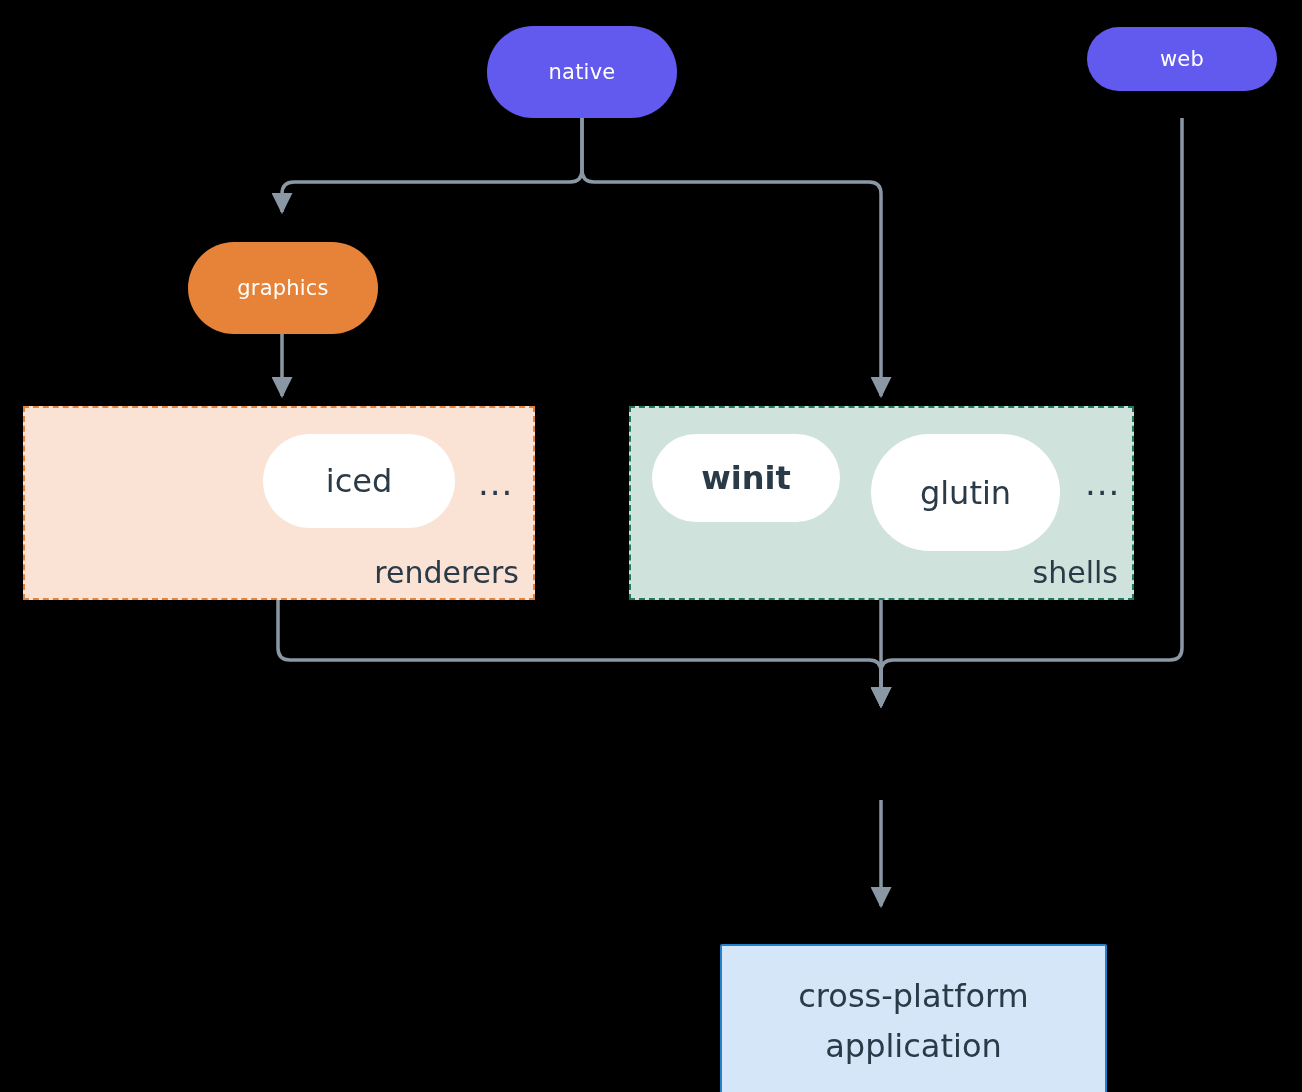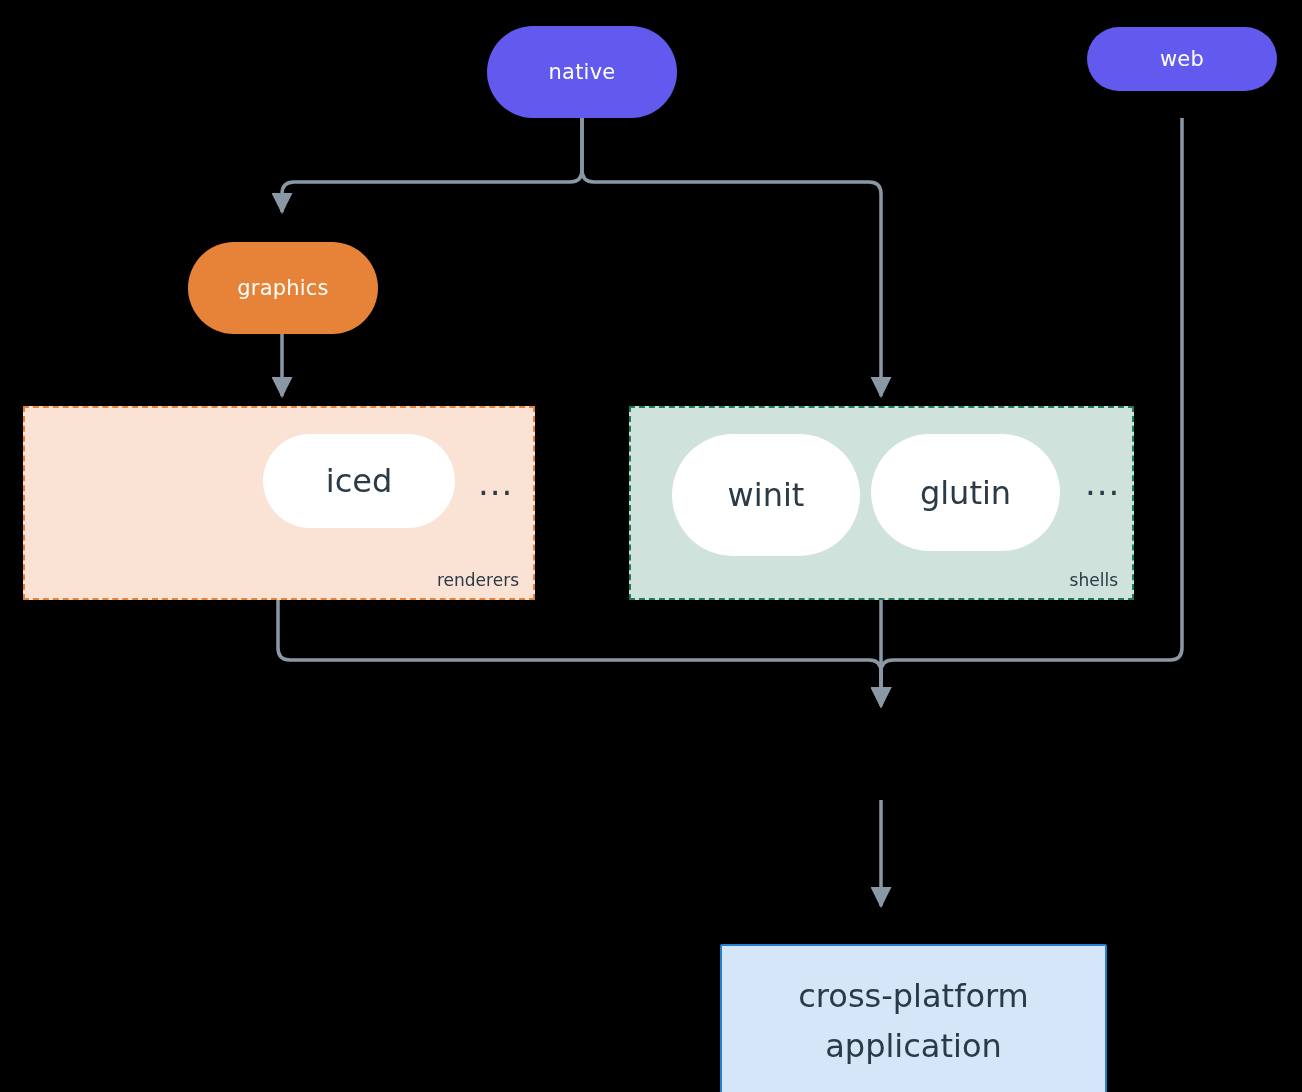--- a/index.html
+++ b/index.html
@@ -66,21 +66,21 @@
     border: 2px dashed #e68338;
   }
   .group-shells {
     background: #cfe2dc;
     border: 2px dashed #1f7a63;
   }
   .group-label {
     position: absolute;
     right: 14px;
     bottom: 8px;
-    font-size: 17px;
+    font-size: 30px;
     color: #2b3a47;
     white-space: nowrap;
     text-align: center;
   }
   .ellipsis {
     position: absolute;
     font-size: 34px;
     line-height: 1;
     color: #2b3a47;
     letter-spacing: 1px;
@@ -134,21 +134,21 @@
   <div class="node pill-white" style="left:263px; top:434px; width:192px; height:94px;">
     <span>iced</span>
   </div>
 
   <div class="ellipsis" style="left:478px; top:466px;">...</div>
 
   <div class="group group-shells" style="left:629px; top:406px; width:505px; height:194px;">
     <span class="group-label">shells</span>
   </div>
 
-  <div class="node pill-white" style="left:672px; top:434px; width:188px; height:122px;">
+  <div class="node pill-white" style="left:652px; top:434px; width:188px; height:88px;font-weight:bold;">
     <span>winit</span>
   </div>
 
   <div class="node pill-white" style="left:871px; top:434px; width:189px; height:117px;">
     <span>glutin</span>
   </div>
 
   <div class="ellipsis" style="left:1085px; top:466px;">...</div>
 
   <div class="node pill pill-native" style="left:487px; top:26px; width:190px; height:92px;">

